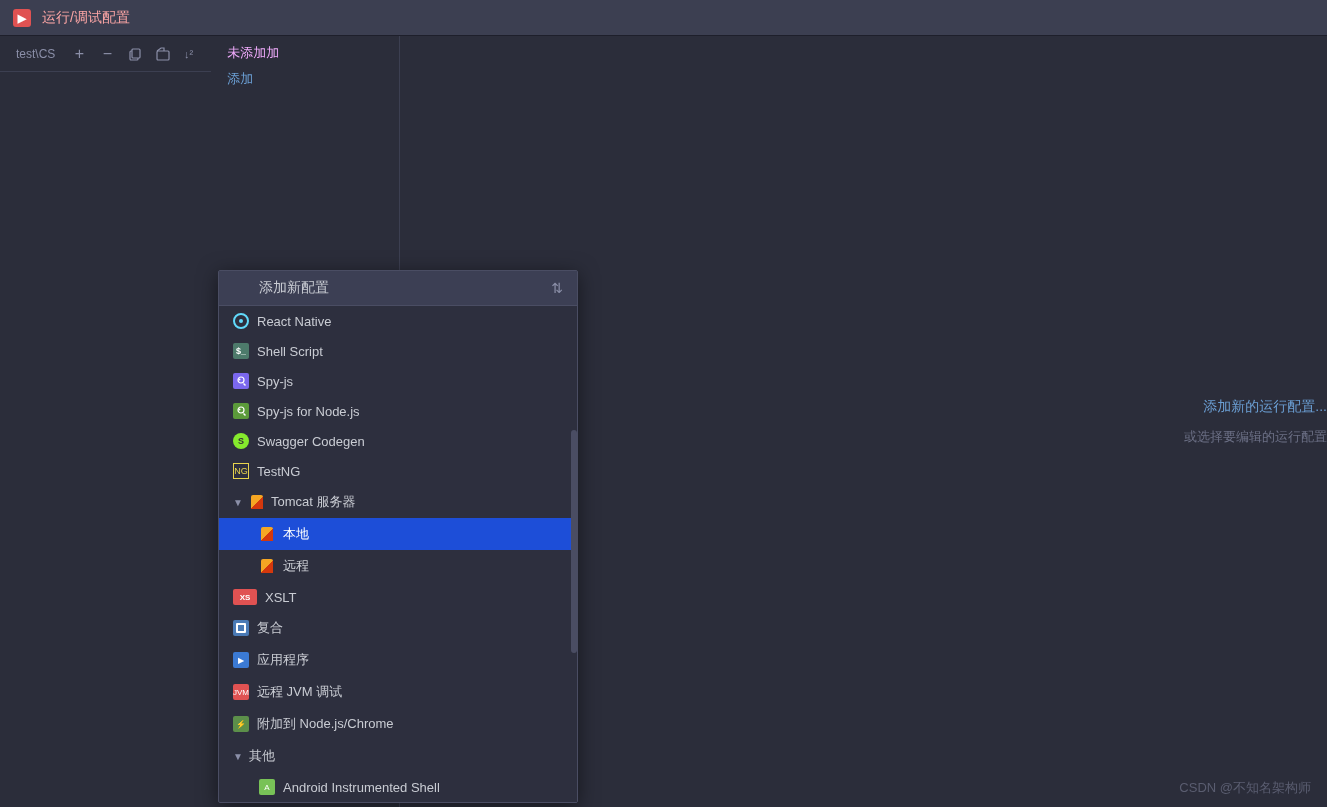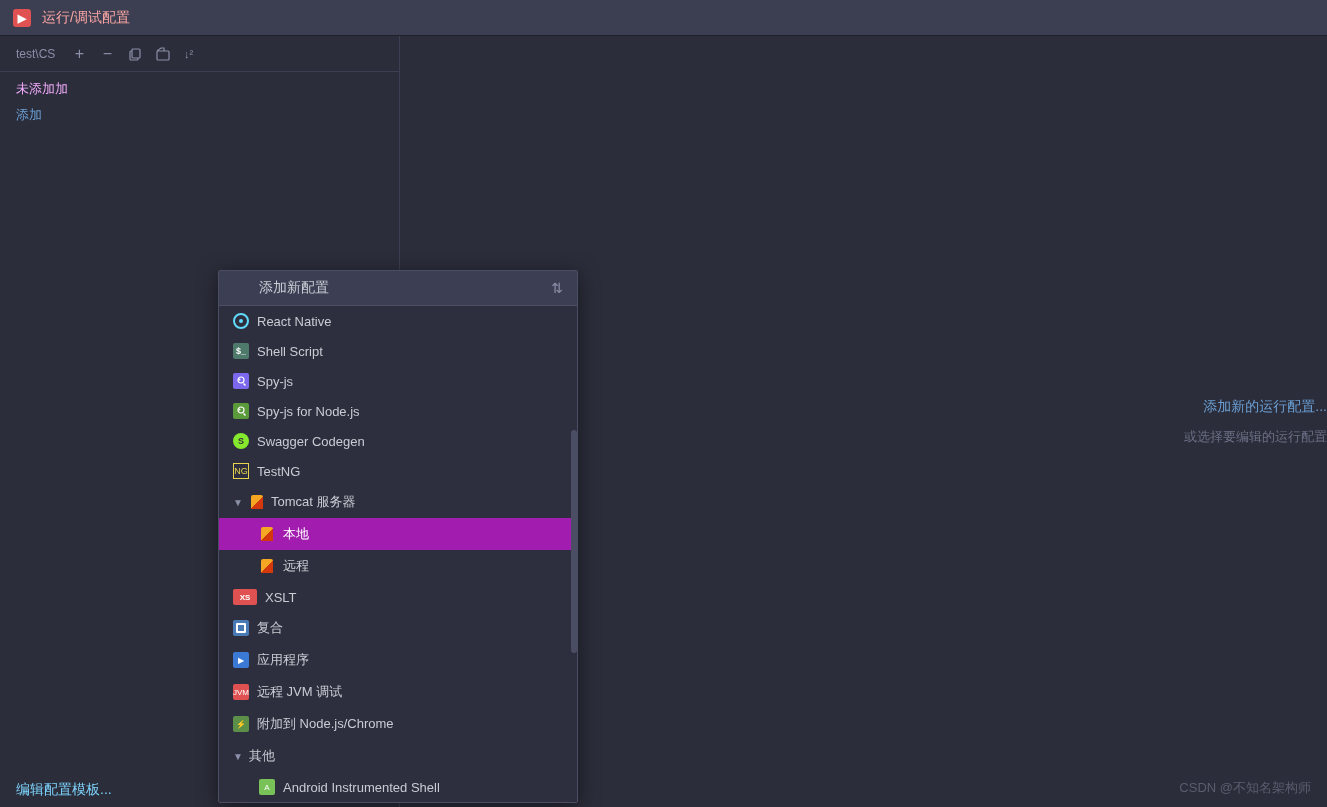--- a/index.html
+++ b/index.html
@@ -40,21 +40,21 @@
       display: flex;
       height: calc(100% - 36px);
     }
 
     
     .left-panel {
       width: 400px;
       background: #2b2d3a;
       border-right: 1px solid #3c3f51;
       display: flex;
-      flex-direction: column;
+      flex-direction: row;
     }
 
     
     .toolbar {
       height: 36px;
       display: flex;
       align-items: center;
       padding: 0 8px;
       gap: 4px;
       background: #2b2d3a;
@@ -162,21 +162,21 @@
     .dropdown-item {
       display: flex;
       align-items: center;
       padding: 7px 14px;
       cursor: pointer;
       font-size: 13px;
       color: #c9ccd3;
       gap: 8px;
     }
     .dropdown-item.selected {
-      background: #a21caf;
+      background: #1d4ed8;
       color: #fff;
     }
     .dropdown-item.sub-item {
       padding-left: 40px;
     }
 
     .dropdown-group-header {
       display: flex;
       align-items: center;
       padding: 7px 14px;

